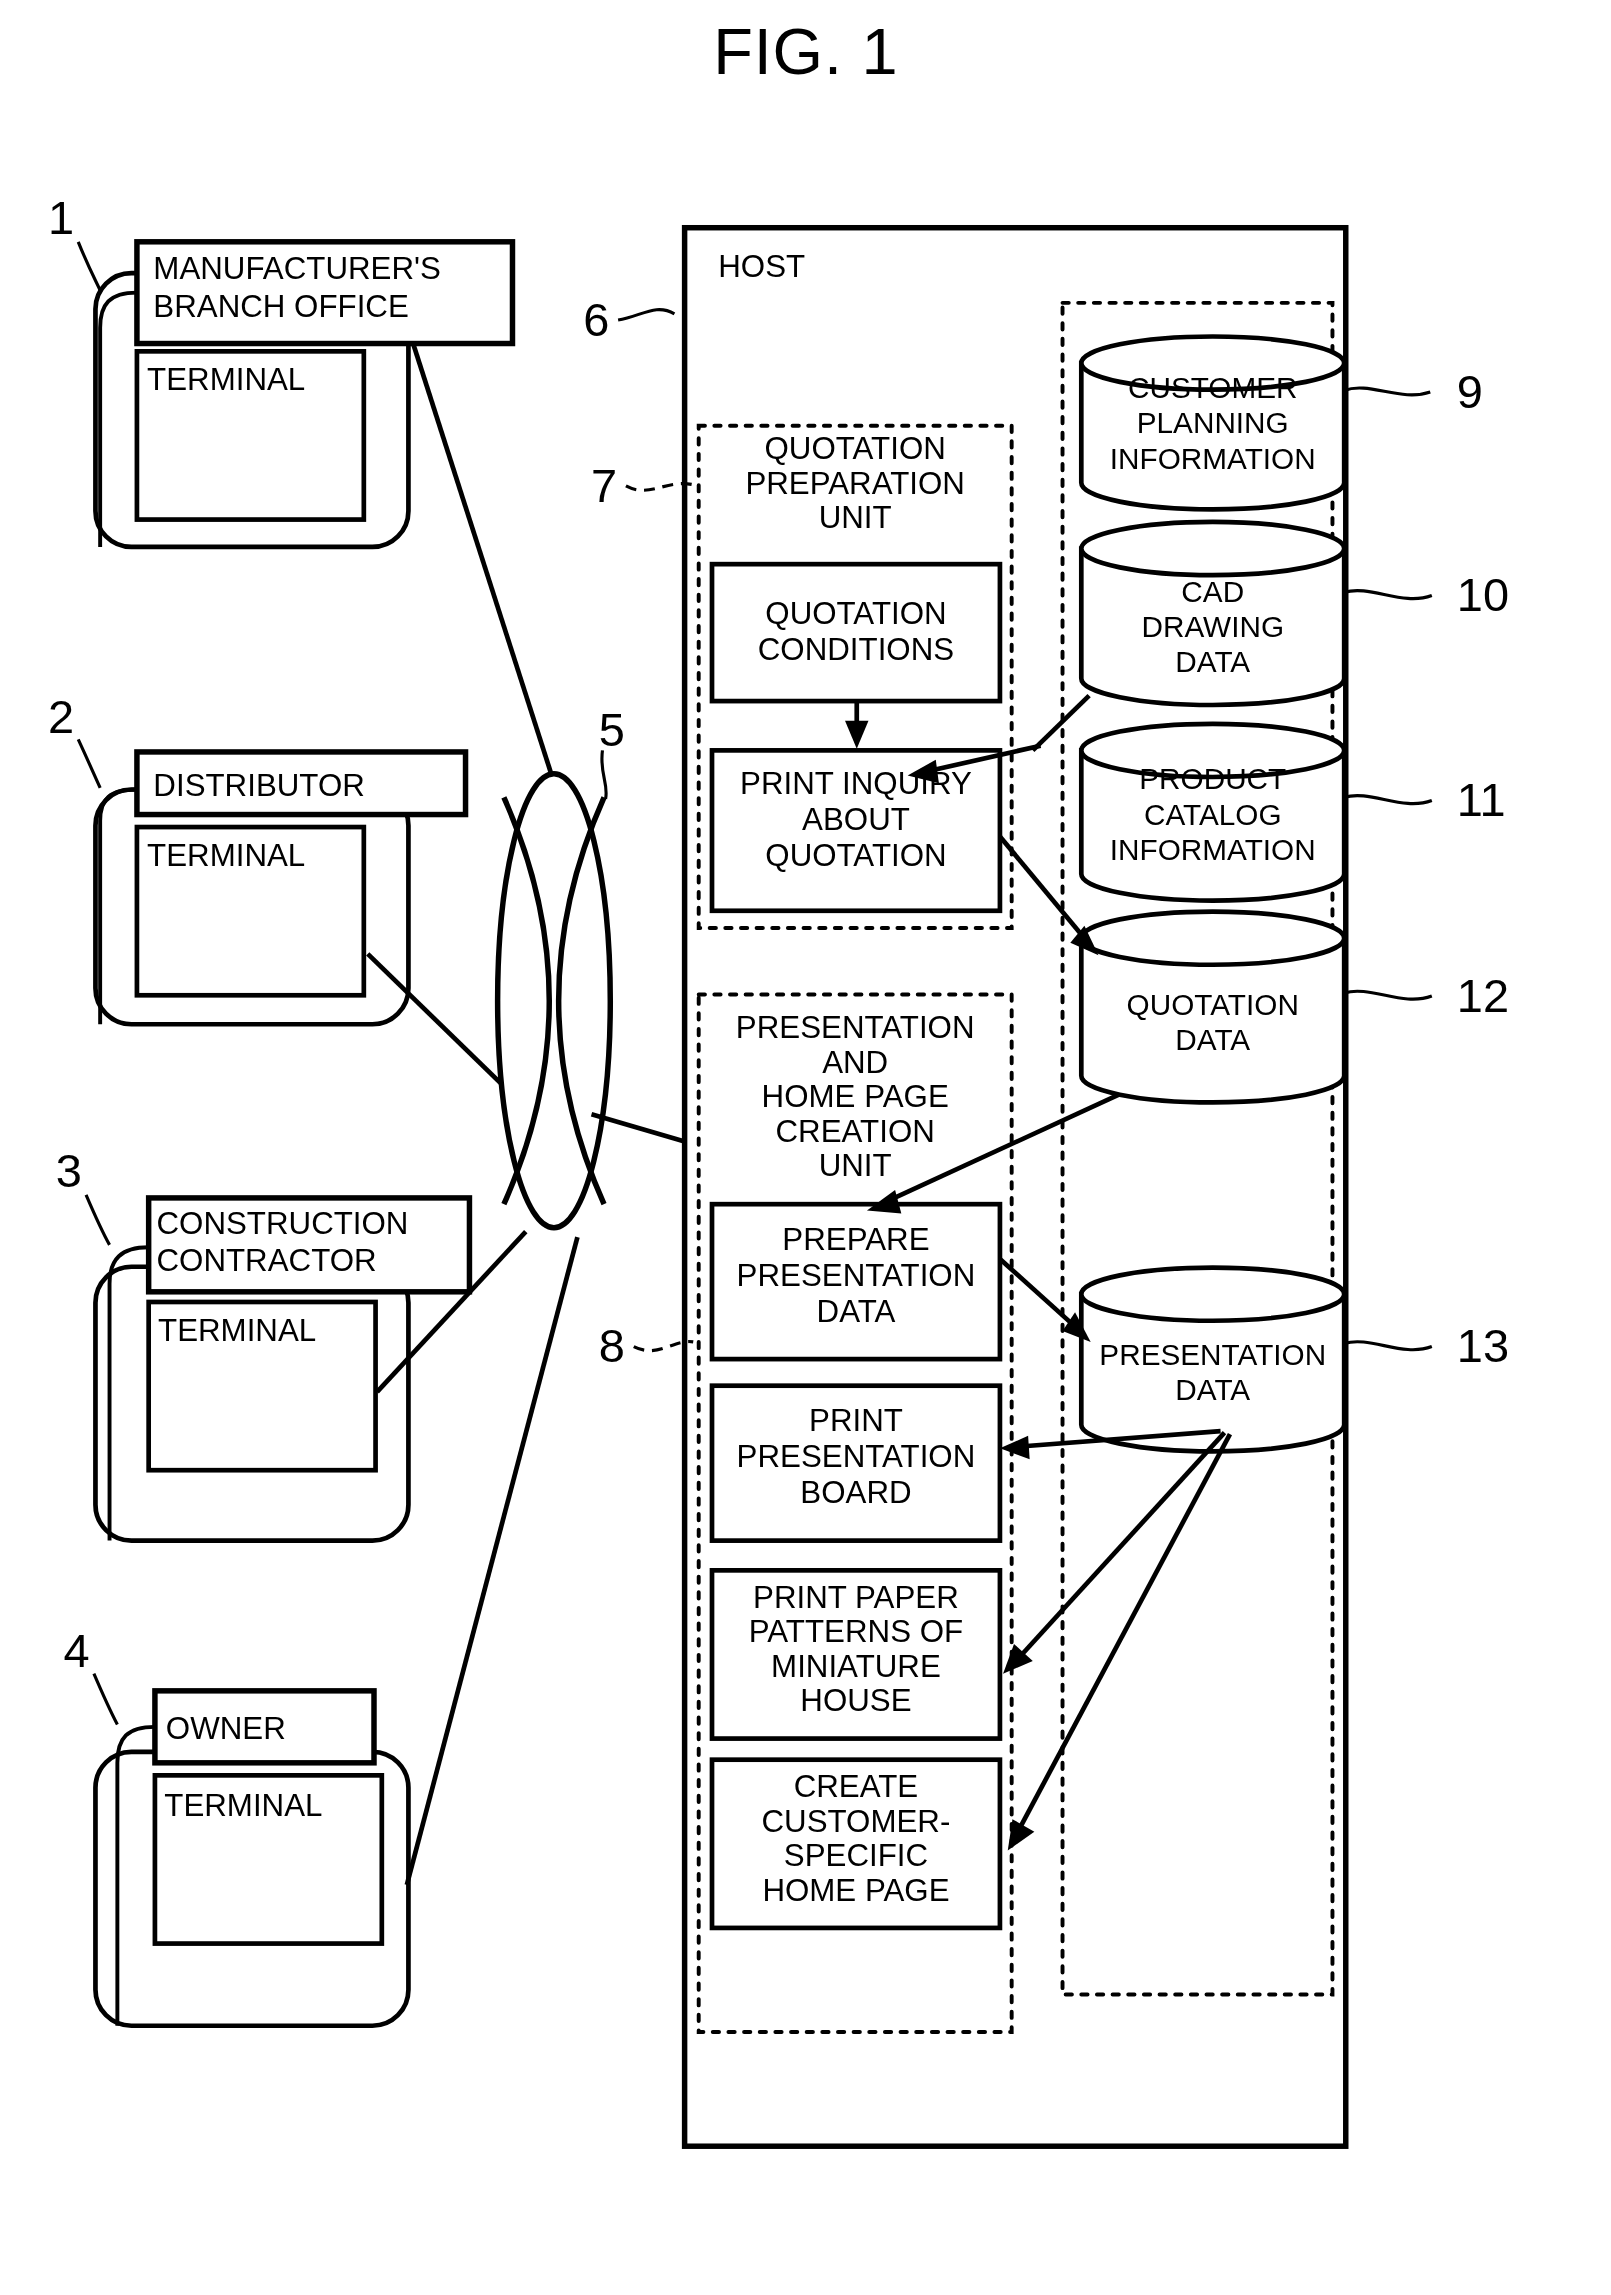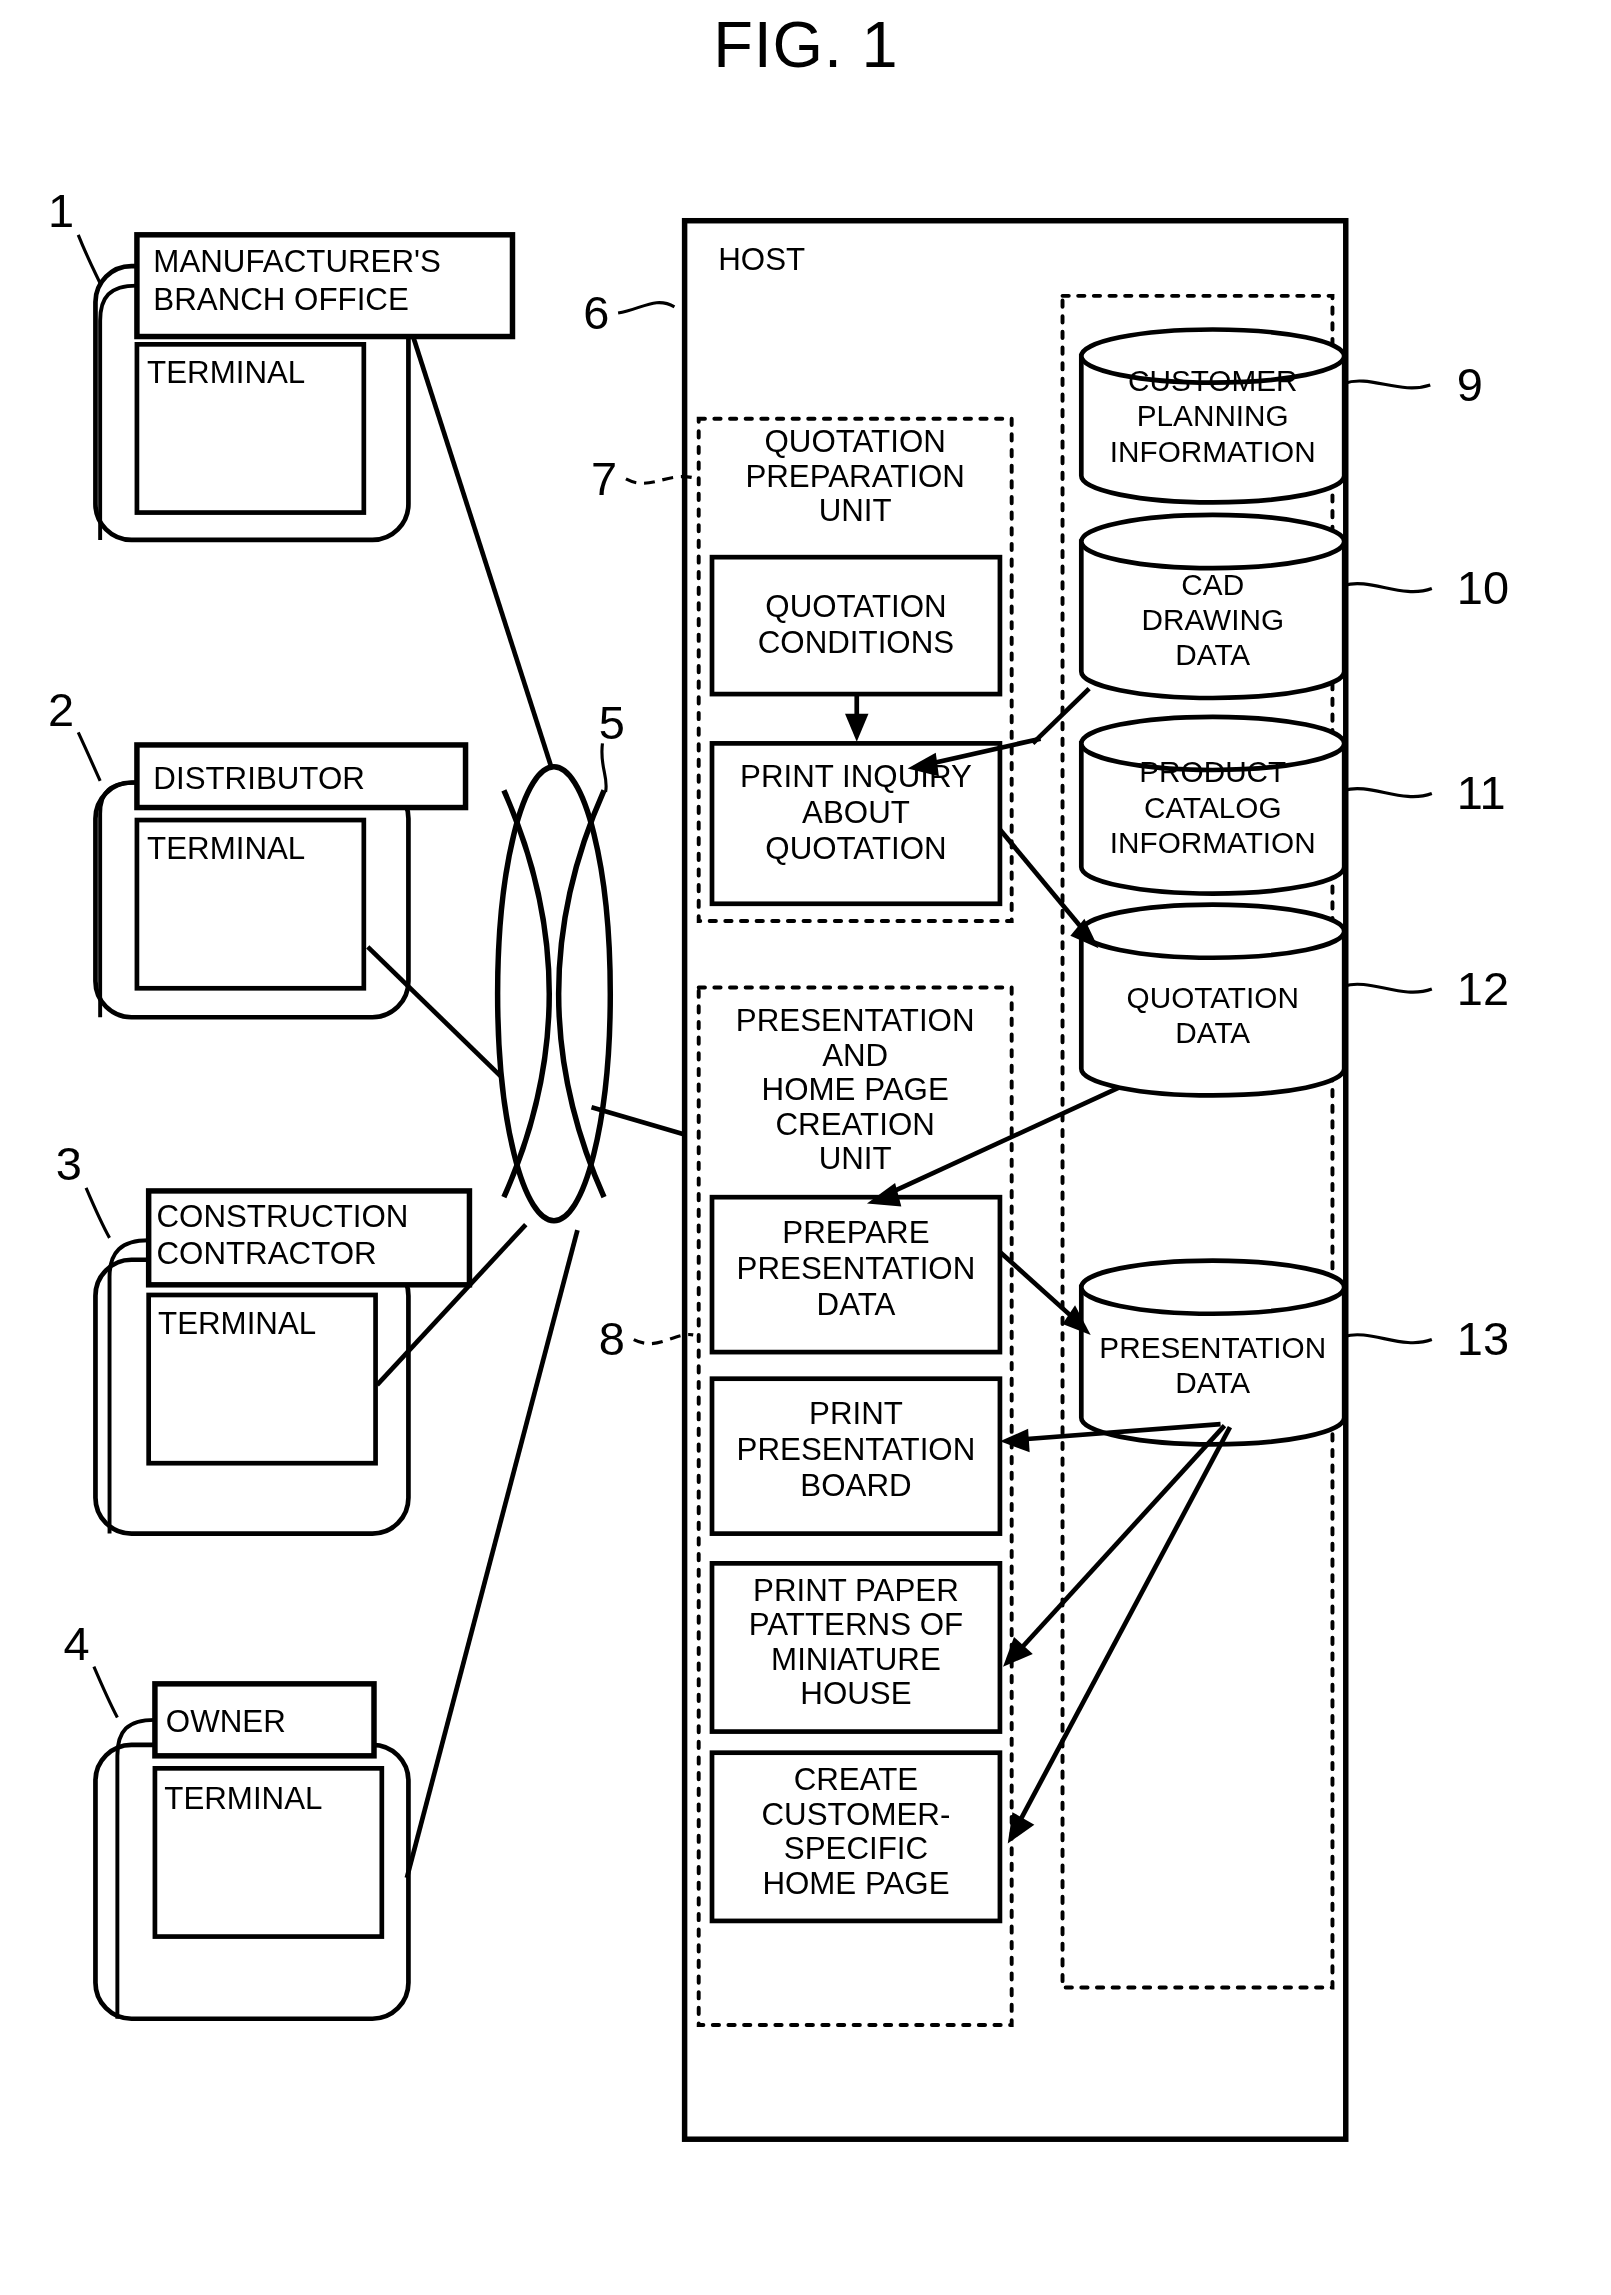--- a/index.html
+++ b/index.html
@@ -1,19 +1,19 @@
 <!DOCTYPE html>
 <html style="font-size:12.5px"><head>
 <meta charset="utf-8">
 <title>FIG. 1</title>
 <style>
   html,body{margin:0;padding:0;background:#ffffff;}
   body{width:1611px;height:2295px;position:relative;overflow:hidden;
        font-family:"Liberation Sans", sans-serif; color:#000;}
-  #figure-root{position:absolute;left:0;top:0;width:1611px;height:1693px;}
+  #figure-root{position:absolute;left:0;top:7px;width:1611px;height:1693px;}
   svg.canvas{position:absolute;left:0;top:0;width:1611px;height:2295px;}
   text{font-family:"Liberation Sans", sans-serif; fill:#000;}
   .figtitle{font-size:83px;letter-spacing:1px;}
   .refnum{font-size:60px;}
   .boxlabel{font-size:40px;}
   .hostlabel{font-size:40px;}
   .unitlabel{font-size:40px;}
   .dblabel{font-size:38px;}
 </style>
 </head>

